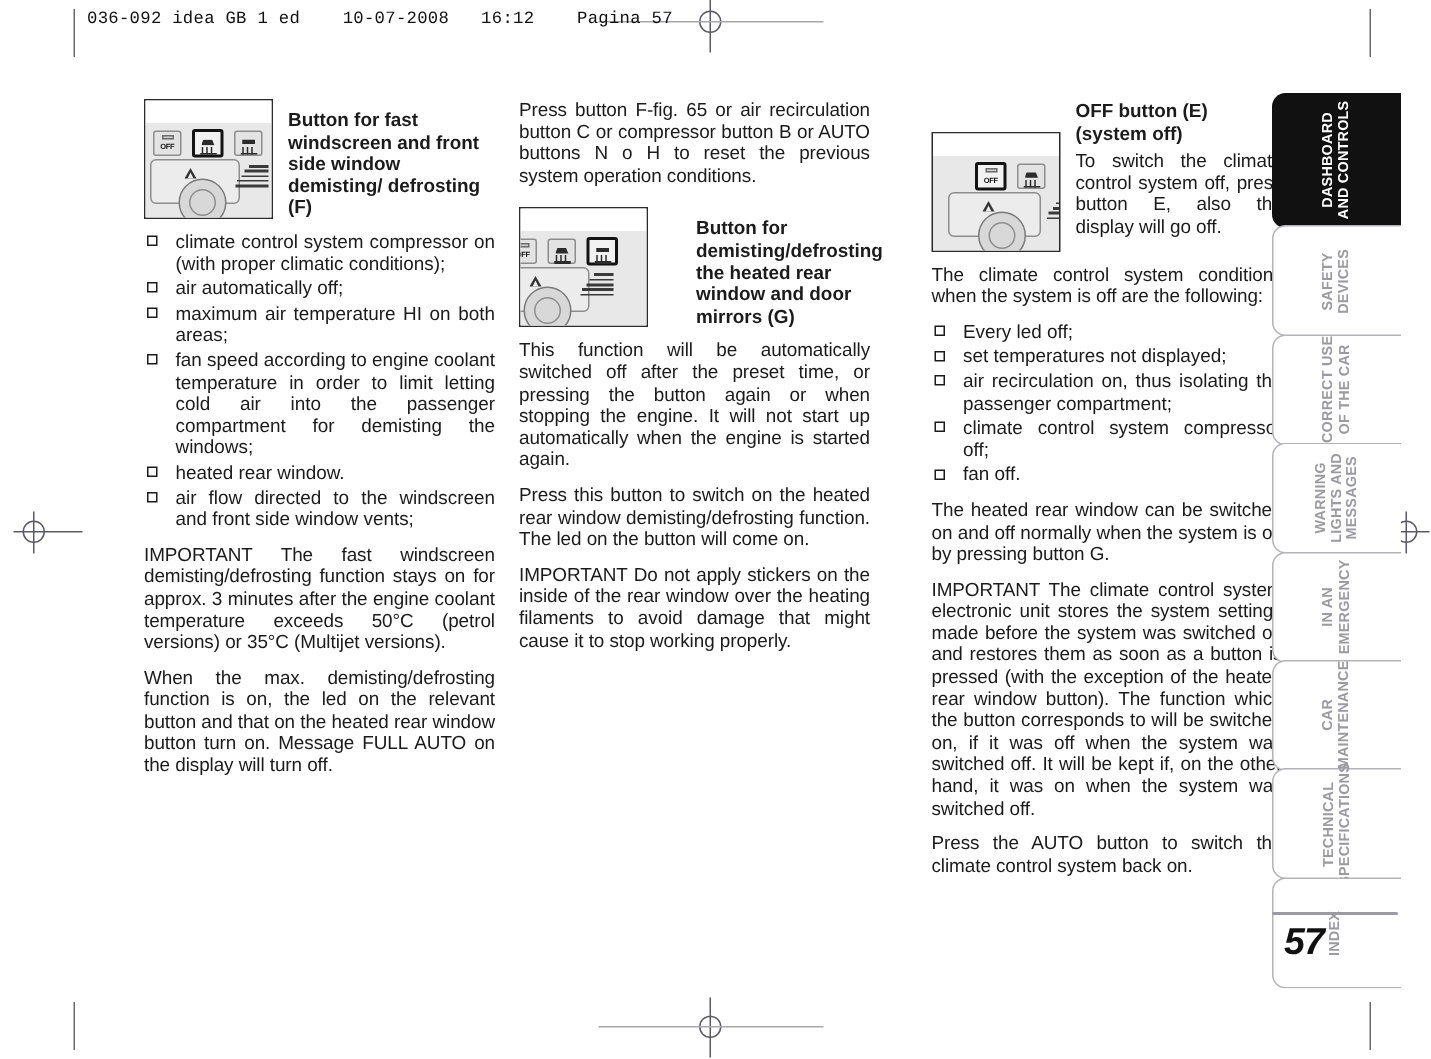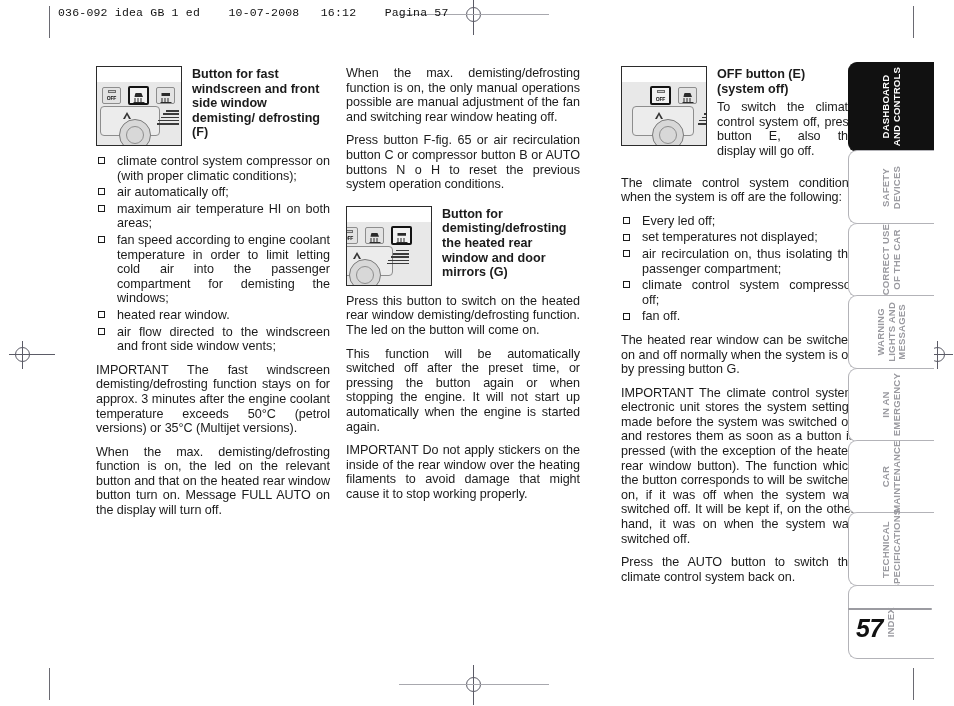--- a/index.html
+++ b/index.html
@@ -49,21 +49,21 @@
     margin:0 0 9px 0;
     font-size:12.6px;line-height:14.6px;
     text-align:justify;
     -webkit-hyphens:none;hyphens:none;
     font-family:"Liberation Sans",sans-serif;
     letter-spacing:-0.05px;
   }
   b,.b{font-weight:normal;}
 
   
-  .figblock{display:flex;align-items:flex-start;margin-bottom:8px;}
+  .figblock{display:flex;align-items:flex-end;margin-bottom:8px;}
   .figbox{
     width:84px;height:78px;flex:0 0 84px;
     border:1px solid #2b2b2b;
     background:#ffffff;position:relative;overflow:hidden;
     margin-right:10px;
   }
   .fighead{
     font-size:12.6px;line-height:14.6px;font-weight:bold;
     padding-top:1px;
   }
@@ -275,25 +275,24 @@
       <li><span class="bullet"></span><span>air flow directed to the windscreen and front side window vents;</span></li>
     </ul>
 
     <p class="para"><span>IMPORTANT</span><span> The fast windscreen demisting/defrosting function stays on for approx. 3 minutes after the engine coolant temperature exceeds 50°C (petrol versions) or 35°C (Multijet versions).</span></p>
 
     <p class="para"><span>When the max. demisting/defrosting function is on, the led on the relevant button and that on the heated rear window button turn on. Message </span><b>FULL AUTO</b><span> on the display will turn off.</span></p>
   </div>
 
   <div class="col col-2">
 
-    <p class="para">When the max. demisting/defrosting function is on, the only manual operations possible are manual adjustment of the fan and switching rear window heating off.</p>
 
     <p class="para"><span>Press button </span><b>F-fig. 65</b><span> or air recirculation button </span><b>C</b><span> or compressor button </span><b>B</b><span> or </span><b>AUTO</b><span> buttons </span><b>N</b><span> o </span><b>H</b><span> to reset the previous system operation conditions.</span></p>
 
-    <div class="figblock" style="margin-top:14px;">
+    <div class="figblock" style="margin-top:14px;gap:22px;">
       <div class="figbox">
         <div class="panel">
           <div class="topstrip"></div>
           <div class="facia"></div>
           <div class="btn" style="left:-8px;top:20px;">
             <div class="lamp"></div>
               <div class="offtxt">OFF</div>
           </div>
           <div class="btn" style="left:18px;top:20px;">
             <div class="glyph front">
@@ -327,22 +326,22 @@
               <span></span>
               <span></span>
           </div>
         </div>
       </div>
       <div class="figbody">
         <div class="fighead">Button for demisting/defrosting the heated rear window and door mirrors (G)</div>
       </div>
     </div>
 
+    <p class="para">This function will be automatically switched off after the preset time, or pressing the button again or when stopping the engine. It will not start up automatically when the engine is started again.</p>
     <p class="para">Press this button to switch on the heated rear window demisting/defrosting function. The led on the button will come on.</p>
-    <p class="para">This function will be automatically switched off after the preset time, or pressing the button again or when stopping the engine. It will not start up automatically when the engine is started again.</p>
     <p class="para"><span>IMPORTANT</span><span> Do not apply stickers on the inside of the rear window over the heating filaments to avoid damage that might cause it to stop working properly.</span></p>
   </div>
 
   <div class="col col-3">
 
     <div class="figblock">
       <div class="figbox">
         <div class="panel">
           <div class="topstrip"></div>
           <div class="facia"></div>

